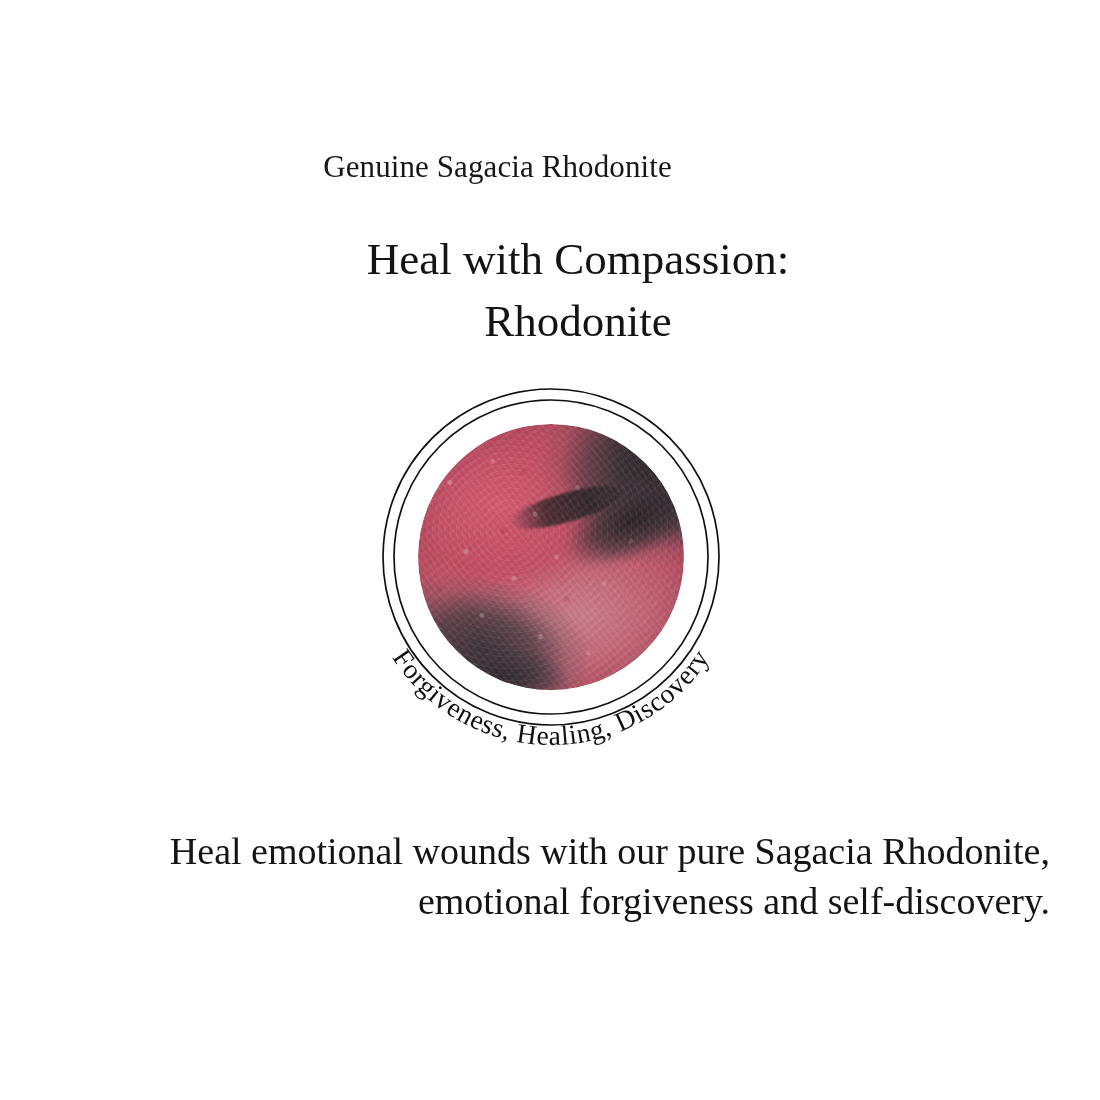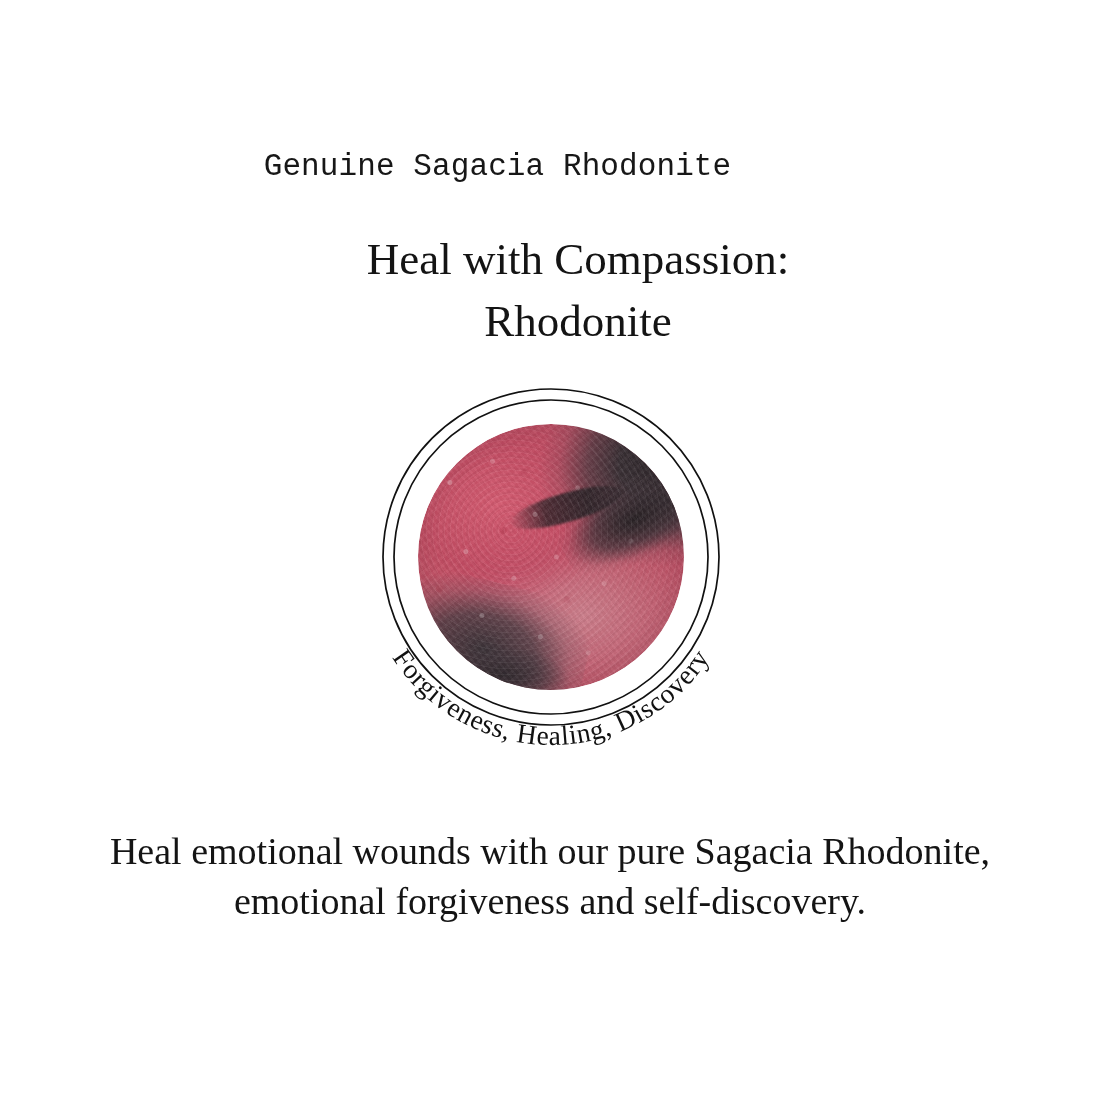--- a/index.html
+++ b/index.html
@@ -29,21 +29,20 @@
     position: absolute;
     left: 0;
     top: 147px;
     width: 995px;
     text-align: center;
     font-size: 31px;
     line-height: 40px;
     letter-spacing: 0.1px;
     color: #171717;
     white-space: nowrap;
-    font-family: Liberation Mono, monospace;
   }
 
   
   .headline-block {
     position: absolute;
     left: 0;
     top: 228px;
     width: 1100px;
     text-align: center;
     margin-left: 28px;
@@ -184,21 +183,21 @@
     background:
       radial-gradient(circle at 50% 50%, rgba(0,0,0,0) 60%, rgba(0,0,0,0.10) 85%, rgba(0,0,0,0.22) 100%);
   }
 
   
   .description {
     position: absolute;
     left: 50px;
     top: 826px;
     width: 1000px;
-    text-align: center;
+    text-align: right;
     font-size: 38px;
     line-height: 50px;
     color: #141414;
   }
   .desc-line { display: block; white-space: nowrap; }
 
   .curve-text {
     font-family: "Liberation Serif", "DejaVu Serif", serif;
     font-size: 27.5px;
     fill: #111111;

